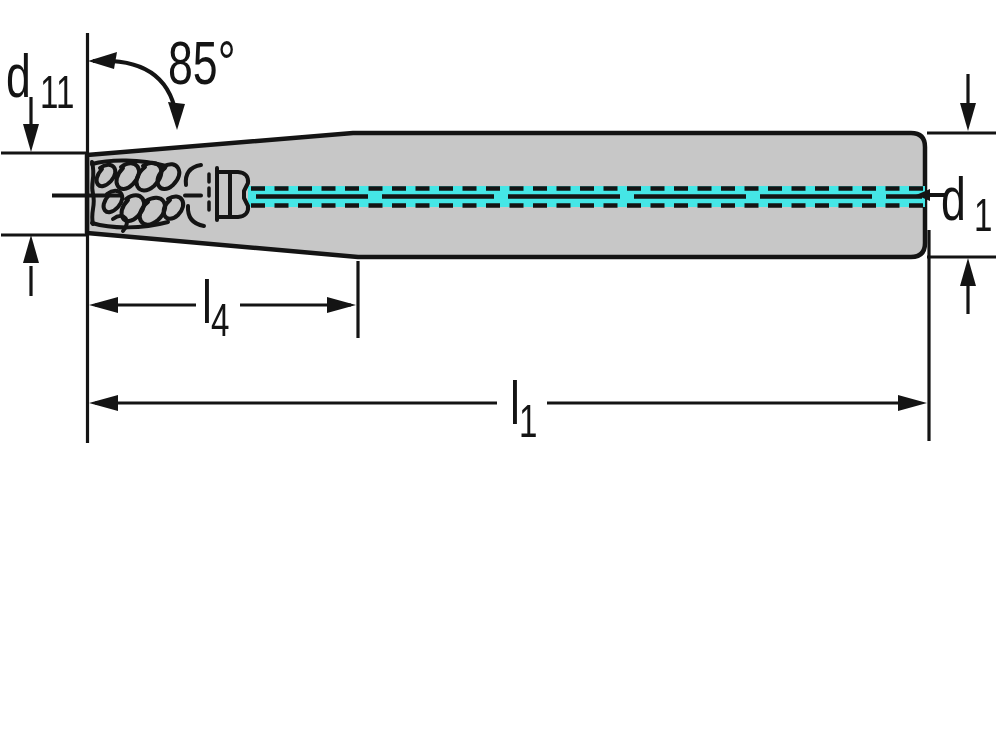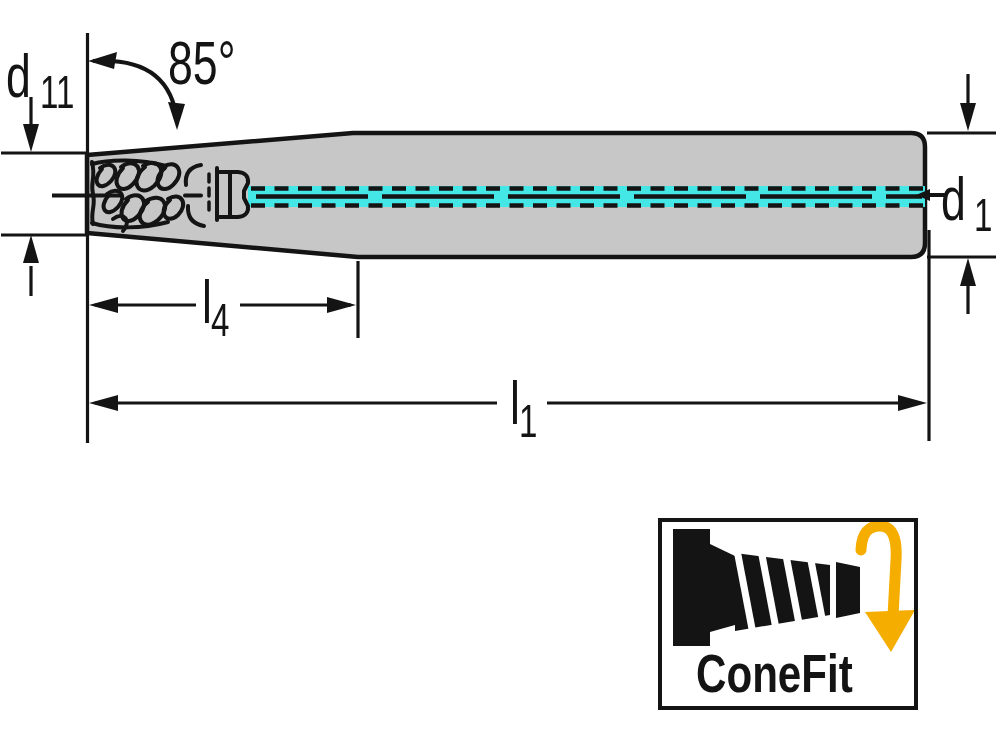--- a/index.html
+++ b/index.html
@@ -105,33 +105,14 @@
     <g>
       <line class="ink dim" x1="95" y1="403" x2="497" y2="403"></line>
       <line class="ink dim" x1="547" y1="403" x2="901" y2="403"></line>
       <polygon class="ink-fill" points="89,403 118,395 118,411"></polygon>
       <polygon class="ink-fill" points="927,403 898,395 898,411"></polygon>
       <text class="lbl" transform="translate(510,424) scale(.72 1)">l</text>
       <text class="sub" transform="translate(519,437) scale(.72 1)">1</text>
     </g>
   </svg>
 
-  <div class="badge">
-    <svg class="badge-icon" width="252" height="184" viewBox="0 0 252 184">
-      <g>
-        <rect x="11" y="7" width="37" height="117" class="ink-fill"></rect>
-        <polygon points="48,22 73,34 73,103 48,110" class="ink-fill"></polygon>
-        <polygon points="73,31 168,43 168,93 73,109" class="ink-fill"></polygon>
-        <line x1="75" y1="28" x2="91" y2="112" stroke="#ffffff" stroke-width="7"></line>
-        <line x1="99" y1="28" x2="115" y2="112" stroke="#ffffff" stroke-width="7"></line>
-        <line x1="123" y1="28" x2="139" y2="112" stroke="#ffffff" stroke-width="7"></line>
-        <line x1="147" y1="28" x2="163" y2="112" stroke="#ffffff" stroke-width="7"></line>
-        <polygon points="174,40 198,45 198,91 174,96" class="ink-fill"></polygon>
-      </g>
-      <g>
-        <path d="M 199,28 Q 200,3 219,4 Q 236,5 234,38 L 231,94" fill="none" stroke="var(--accent,#f5ad00)" stroke-width="11" stroke-linecap="round"></path>
-        <polygon points="203,90 253,88 229,130" fill="var(--accent,#f5ad00)"></polygon>
-      </g>
-    </svg>
-    <div class="badge-label">ConeFit</div>
-  </div>
 
 </div>
 
 </body></html>

